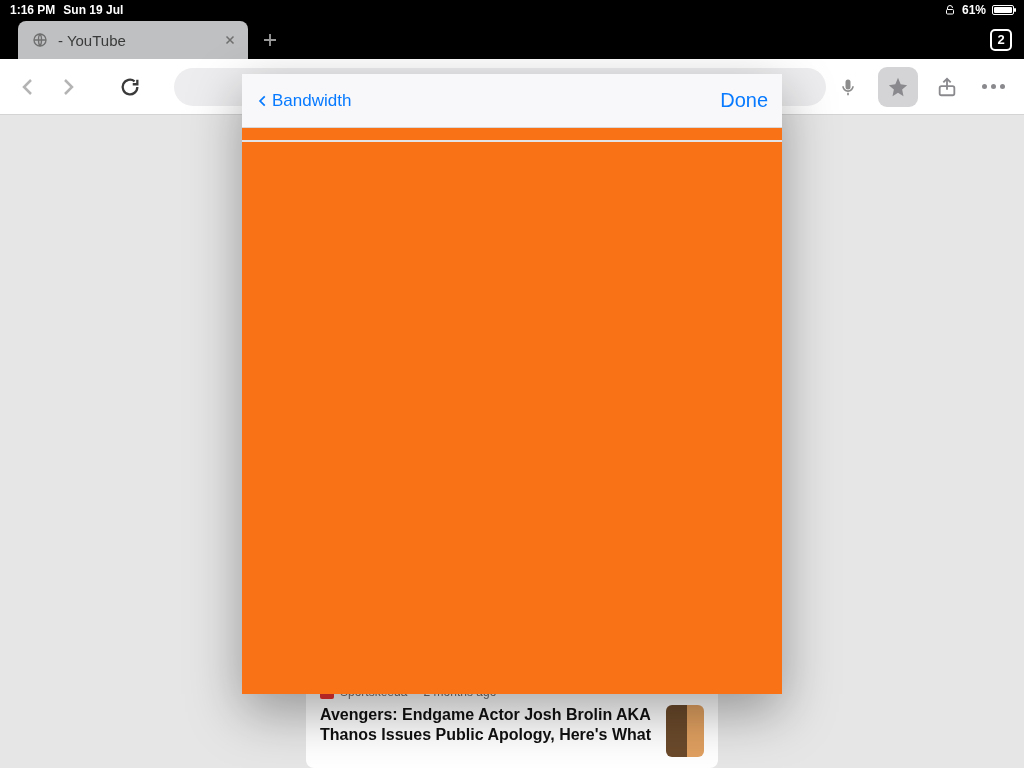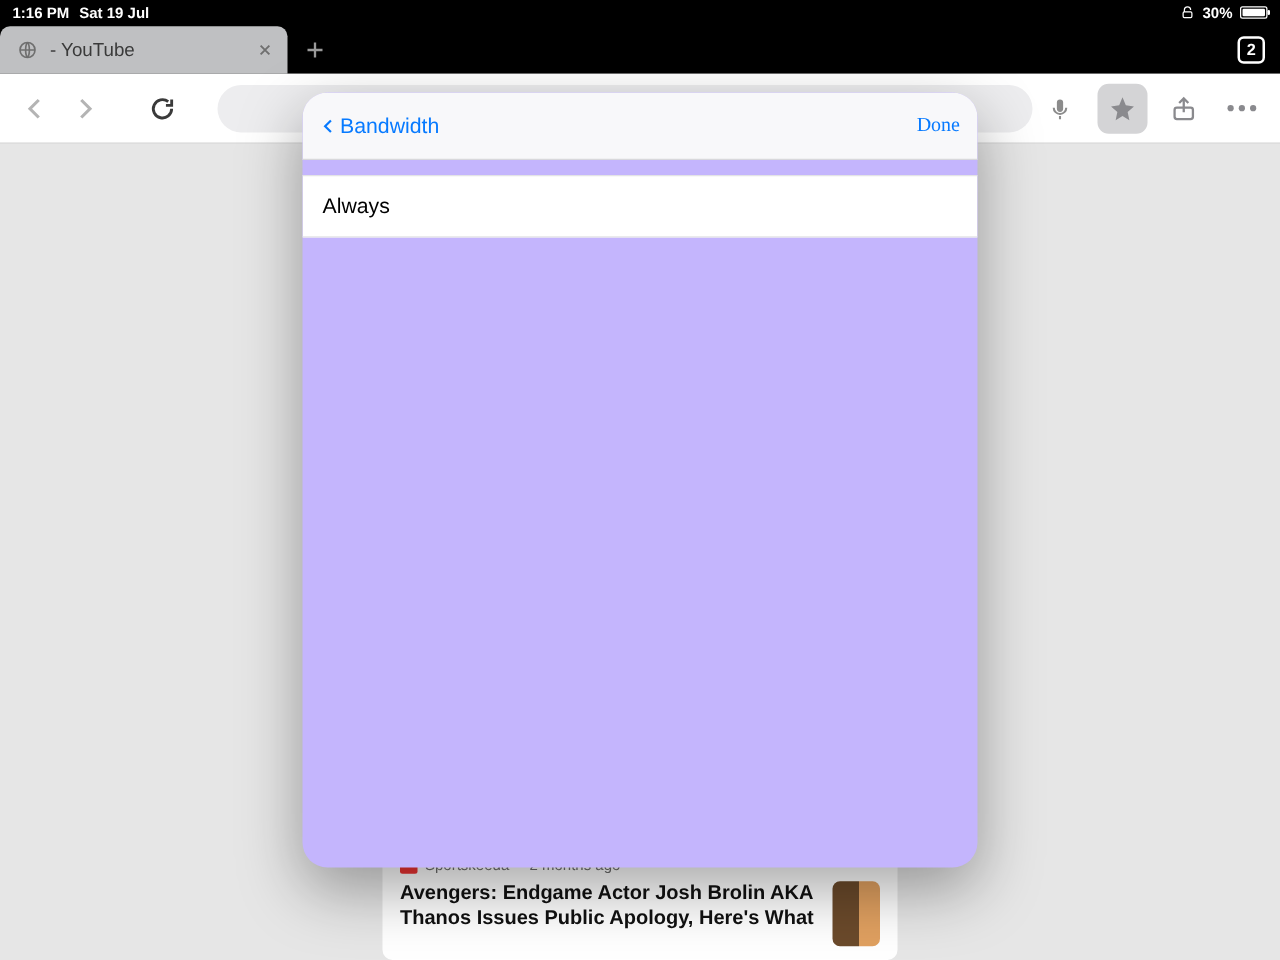--- a/index.html
+++ b/index.html
@@ -22,20 +22,21 @@
     width: 22px; height: 10px; border: 1px solid #fff; border-radius: 2px; position: relative;
   }
   .battery::after { content:""; position:absolute; right:-3px; top:2px; width:2px; height:4px; background:#fff; border-radius:1px;}
   .battery .fill { position:absolute; inset:1px; background:#fff; border-radius:1px;}
   
   .tabstrip {
     height: 39px;
     background: #000;
     display: flex;
     align-items: flex-end;
+    padding-left: 18px;
     gap: 3px;
   }
   .tab {
     height: 38px;
     width: 230px;
     background: #bfc0c2;
     border-radius: 8px 8px 0 0;
     display: flex;
     align-items: center;
     padding: 0 10px 0 14px;
@@ -95,41 +96,41 @@
   .feed-meta { font-size:12px; color:#6e6e6e; display:flex; align-items:center; gap:6px; margin-bottom:6px;}
   .feed-meta .src-icon{ width:14px; height:14px; background:#e33; border-radius:2px; display:inline-block;}
   .feed-row { display:flex; gap:12px; align-items:flex-start;}
   .feed-title { font-size:16px; font-weight:700; color:#111; line-height:1.25;}
   .feed-thumb { width:76px; height:52px; border-radius:6px; background: linear-gradient(90deg,#6b4a2b 55%,#e0a060 55%);}
   
   .modal {
     position: absolute;
     left: 242px; top: 74px;
     width: 540px; height: 620px;
-    background: #c4b5fd;
-    border-radius: 20px;
+    background: #f97316;
+    border-radius: 0;
     box-shadow: 0 18px 50px rgba(0,0,0,0.35);
     overflow: hidden;
     display:flex; flex-direction:column;
   }
   .modal-header {
     height: 54px;
     background: #f8f8fa;
     border-bottom: 1px solid #d8d8db;
     display:flex; align-items:center;
     padding: 0 14px;
     position: relative;
   }
   .back-link { display:flex; align-items:center; gap:2px; color:#077aff; font-size:17px;}
   .modal-title {
     position:absolute; left:0; right:0; text-align:center;
     font-size:17px; font-weight:600; color:#000;
     pointer-events:none;
   }
-  .done-link { margin-left:auto; color:#077aff; font-size:16px; font-weight:500;font-family:Liberation Serif, serif;}
+  .done-link { margin-left:auto; color:#077aff; font-size:20px; font-weight:500;}
   .list {
     margin-top: 12px;
     background:#fff;
     border-top:1px solid #e3e3e6;
     border-bottom:1px solid #e3e3e6;
   }
   .list-row {
     height:48px; display:flex; align-items:center;
     padding: 0 16px;
     border-bottom:1px solid #e3e3e6;
@@ -138,30 +139,30 @@
   .list-row:last-child { border-bottom:none;}
   .check { margin-left:auto; color:#077aff;}
   svg { display:block; }
 </style>
 </head>
 <body>
 
 <div class="status-bar">
   <div class="status-left">
     <span>1:16 PM</span>
-    <span>Sat 19 Jul</span>
+    <span>Sun 19 Jul</span>
   </div>
   <div class="status-right">
     <span>
       <svg width="12" height="12" viewBox="0 0 24 24" fill="none" stroke="#fff" stroke-width="2">
           <path d="M7 11V8a5 5 0 0 1 10 0"></path>
           <rect x="5" y="11" width="14" height="9" rx="2"></rect>
         </svg>
     </span>
-    <span>30%</span>
+    <span>61%</span>
     <span class="battery">
         <span class="fill"></span>
       </span>
   </div>
 </div>
 
 <div class="tabstrip">
   <div class="tab">
     <span class="globe">
       <svg width="16" height="16" viewBox="0 0 24 24" fill="none" stroke="#6f6f6f" stroke-width="2">
@@ -248,17 +249,14 @@
   <div class="modal-header">
     <div class="back-link">
       <svg width="14" height="20" viewBox="0 0 24 24" fill="none" stroke="#077aff" stroke-width="3">
           <path d="M15 4l-8 8 8 8"></path>
         </svg>
       <span>Bandwidth</span>
     </div>
     <div class="done-link">Done</div>
   </div>
   <div class="list">
-    <div class="list-row">
-      <span>Always</span>
-    </div>
   </div>
 </div>
 
 </body></html>

